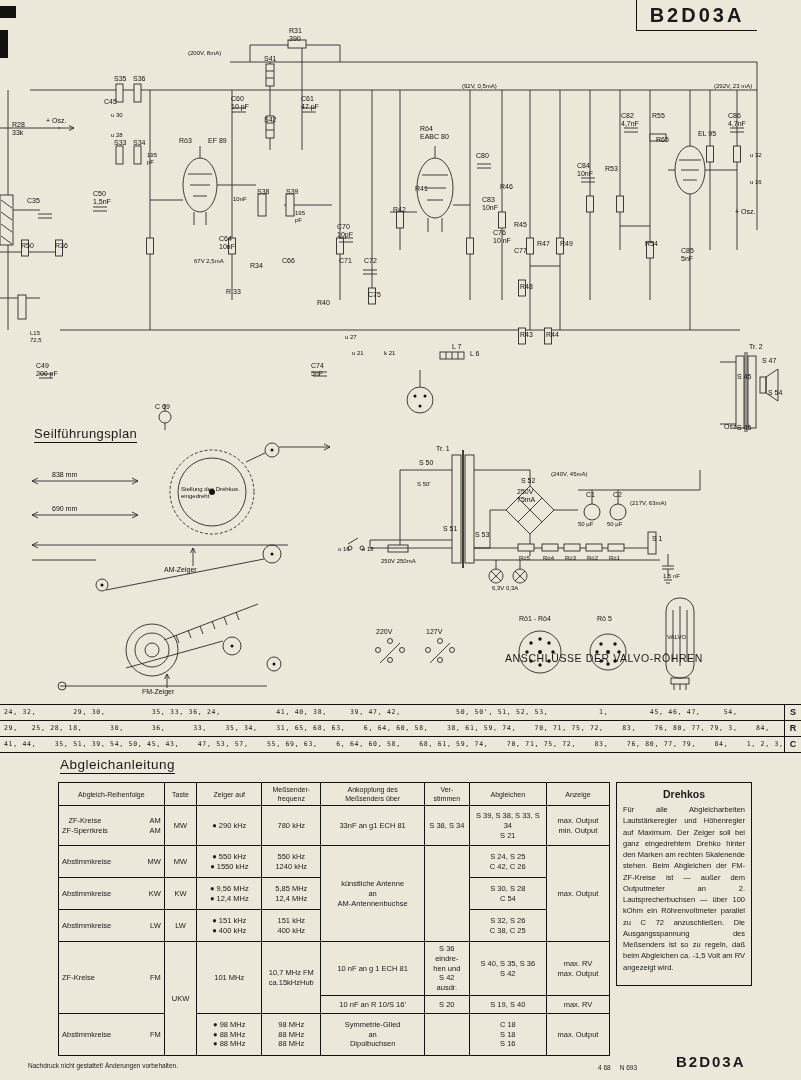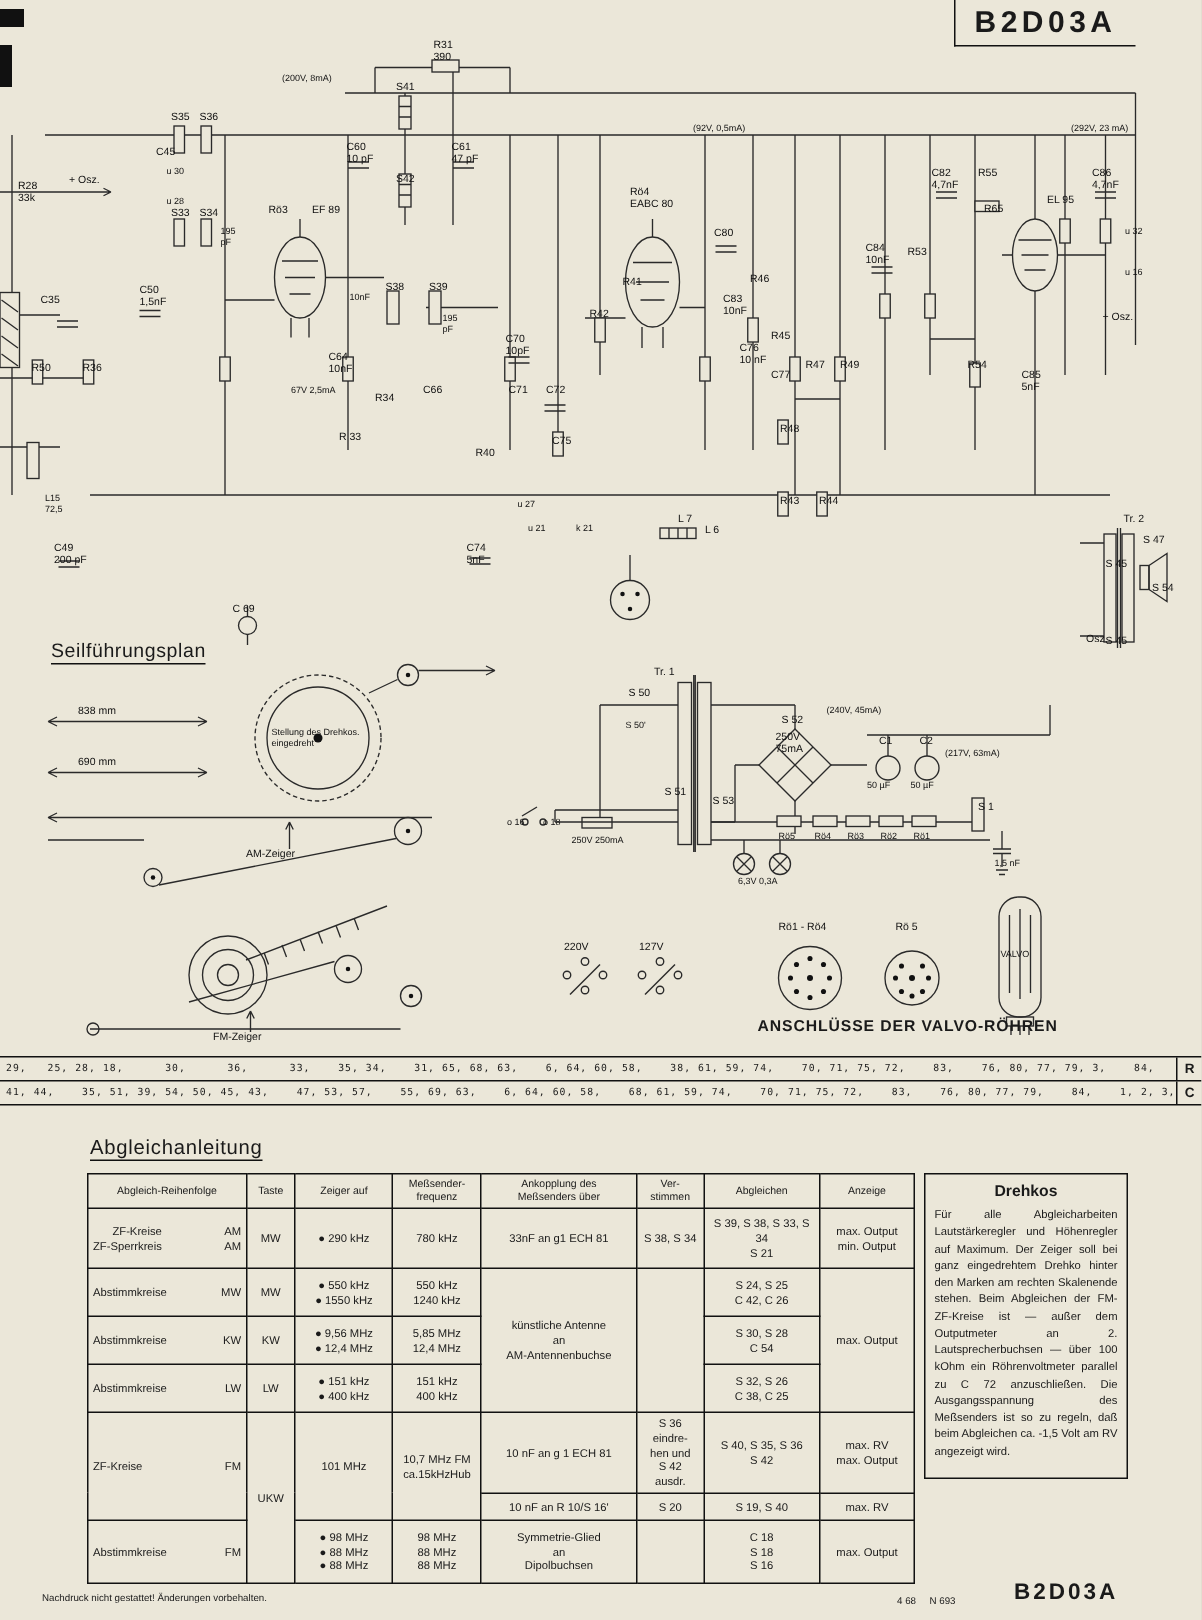--- a/index.html
+++ b/index.html
@@ -12,38 +12,38 @@
   
   .schematic{position:absolute;left:0;top:0;width:801px;height:675px;}
   .schematic svg{position:absolute;left:0;top:0;}
   svg path,svg rect,svg circle,svg ellipse,svg polygon,svg line{stroke:#2a2a2a;stroke-width:0.9;fill:none;}
   svg .comp{fill:#ebe7d9;stroke:#2a2a2a;}
   svg .fill{fill:#111;stroke:none;}
   svg .dash{stroke-dasharray:3,2;}
   .sch-label{position:absolute;font-size:7px;line-height:1.15;white-space:pre;color:#111;}
   .seil-title{position:absolute;left:34px;top:426px;font-size:13px;border-bottom:1px solid #111;
     padding-bottom:1px;letter-spacing:0.4px;}
-  .anschluesse-title{position:absolute;left:505px;top:678px;font-size:10.5px;font-weight:bold;letter-spacing:0.6px;}
+  .anschluesse-title{position:absolute;left:505px;top:652px;font-size:10.5px;font-weight:normal;letter-spacing:0.6px;}
   
   .strip{position:absolute;left:0;top:704px;width:801px;border-top:1.5px solid #111;border-bottom:1.5px solid #111;}
   .strip-row{display:flex;height:15px;line-height:15px;}
   .strip-row + .strip-row{border-top:1px solid #111;}
   .strip-numbers{flex:1;font-family:"DejaVu Sans Mono",monospace;font-size:6.5px;letter-spacing:0.7px;
     white-space:pre;overflow:hidden;padding-left:4px;}
   .strip-letter{width:16px;text-align:center;font-size:9px;font-weight:bold;border-left:1px solid #111;}
   
   .align-title{position:absolute;left:60px;top:757px;font-size:13.5px;letter-spacing:0.5px;
     border-bottom:1px solid #111;padding-bottom:1px;}
   table.align{position:absolute;left:58px;top:782px;width:552px;border-collapse:collapse;
     font-size:7.5px;line-height:1.3;background:#ebe7d9;}
   table.align th,table.align td{border:1px solid #111;padding:2px 3px;text-align:center;
     vertical-align:middle;white-space:pre-line;}
   table.align th{font-weight:normal;font-size:7px;}
   td.left{text-align:left;}
-  .cell-split{display:flex;justify-content:space-between;align-items:flex-start;text-align:right;}
+  .cell-split{display:flex;justify-content:space-between;align-items:flex-start;text-align:center;}
   .cell-split span{white-space:pre-line;}
   
   .hinweis{position:absolute;left:616px;top:782px;width:136px;height:204px;border:1.2px solid #111;
     padding:5px 6px;box-sizing:border-box;background:#ebe7d9;}
   .hinweis-title{text-align:center;font-weight:bold;font-size:10.5px;margin-bottom:4px;}
   .hinweis-text{font-size:7.5px;line-height:1.5;text-align:justify;}
   
   .footer-left{position:absolute;left:28px;top:1062px;font-size:6.5px;}
   .footer-code{position:absolute;left:598px;top:1064px;font-size:6.5px;white-space:pre;}
   .footer-title{position:absolute;left:676px;top:1053px;font-size:15px;font-weight:bold;letter-spacing:2px;}
@@ -386,20 +386,24 @@
 eingedreht</div>
         <div class="sch-label" style="left: 164px; top: 566px;">AM-Zeiger</div>
         <div class="sch-label" style="left: 142px; top: 688px;">FM-Zeiger</div>
       </div>
     <div class="seil-title">Seilführungsplan</div>
     <div class="anschluesse-title">ANSCHLÜSSE DER VALVO-RÖHREN</div>
   </div>
 
   <div class="strip">
     <div class="strip-row">
+      <div class="strip-numbers">24, 32,        29, 30,          35, 33, 36, 24,            41, 40, 38,     39, 47, 42,            50, 50', 51, 52, 53,           1,         45, 46, 47,     54,</div>
+      <div class="strip-letter">S</div>
+    </div>
+    <div class="strip-row">
       <div class="strip-numbers">29,   25, 28, 18,      30,      36,      33,    35, 34,    31, 65, 68, 63,    6, 64, 60, 58,    38, 61, 59, 74,    70, 71, 75, 72,    83,    76, 80, 77, 79, 3,    84,    1, 2, 5, 81, 82,    85,    86,</div>
       <div class="strip-letter">R</div>
     </div>
     <div class="strip-row">
       <div class="strip-numbers">41, 44,    35, 51, 39, 54, 50, 45, 43,    47, 53, 57,    55, 69, 63,    6, 64, 60, 58,    68, 61, 59, 74,    70, 71, 75, 72,    83,    76, 80, 77, 79,    84,    1, 2, 3, 81, 82,    85,    86,</div>
       <div class="strip-letter">C</div>
     </div>
   </div>
 
   <div class="align-title">Abgleichanleitung</div>

